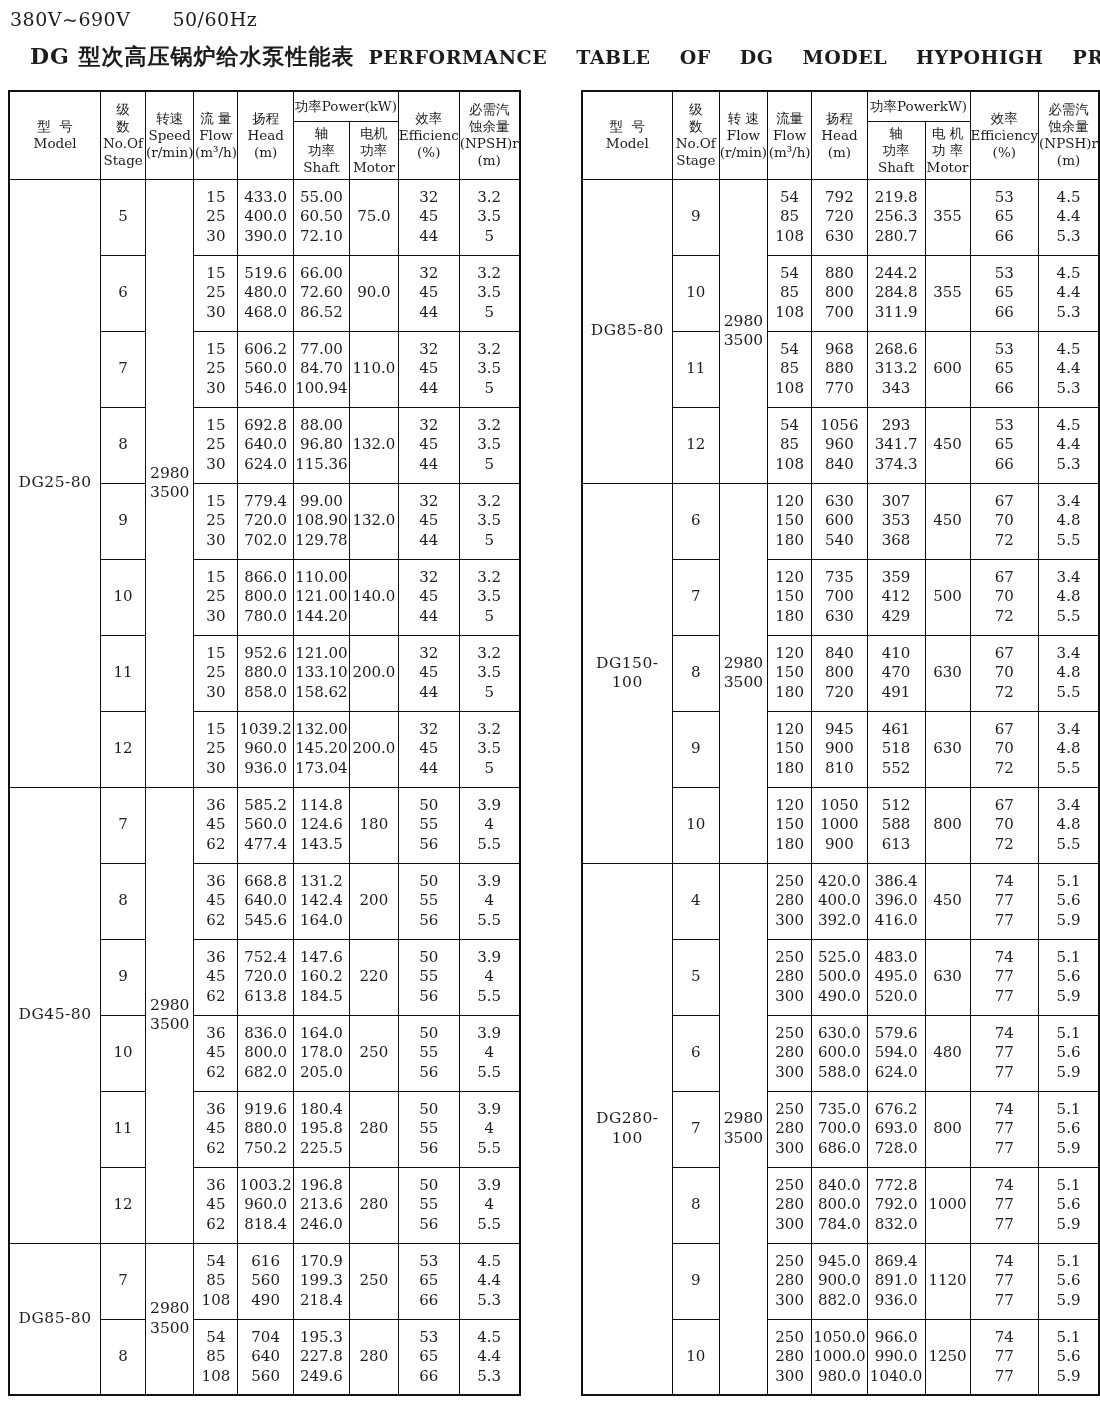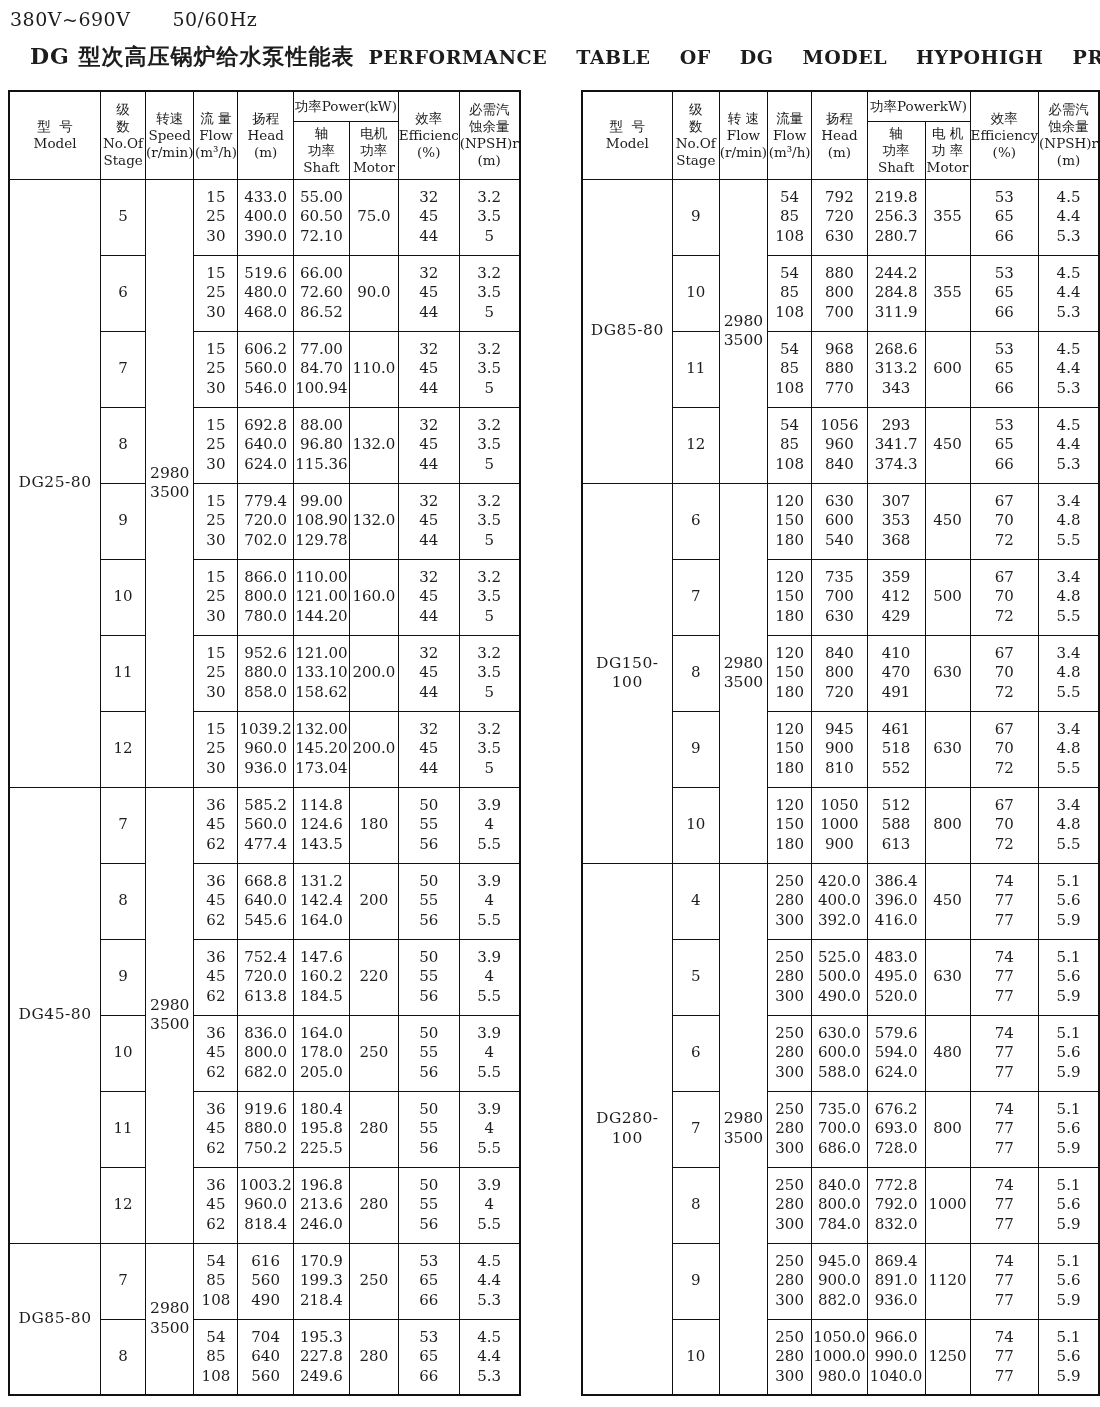--- a/index.html
+++ b/index.html
@@ -237,21 +237,21 @@
           <td>10</td>
           <td>15
 25
 30</td>
           <td>866.0
 800.0
 780.0</td>
           <td>110.00
 121.00
 144.20</td>
-          <td>160.0</td>
+          <td>140.0</td>
           <td>32
 45
 44</td>
           <td>3.2
 3.5
 5</td>
         </tr>
         <tr>
           <td>11</td>
           <td>15

